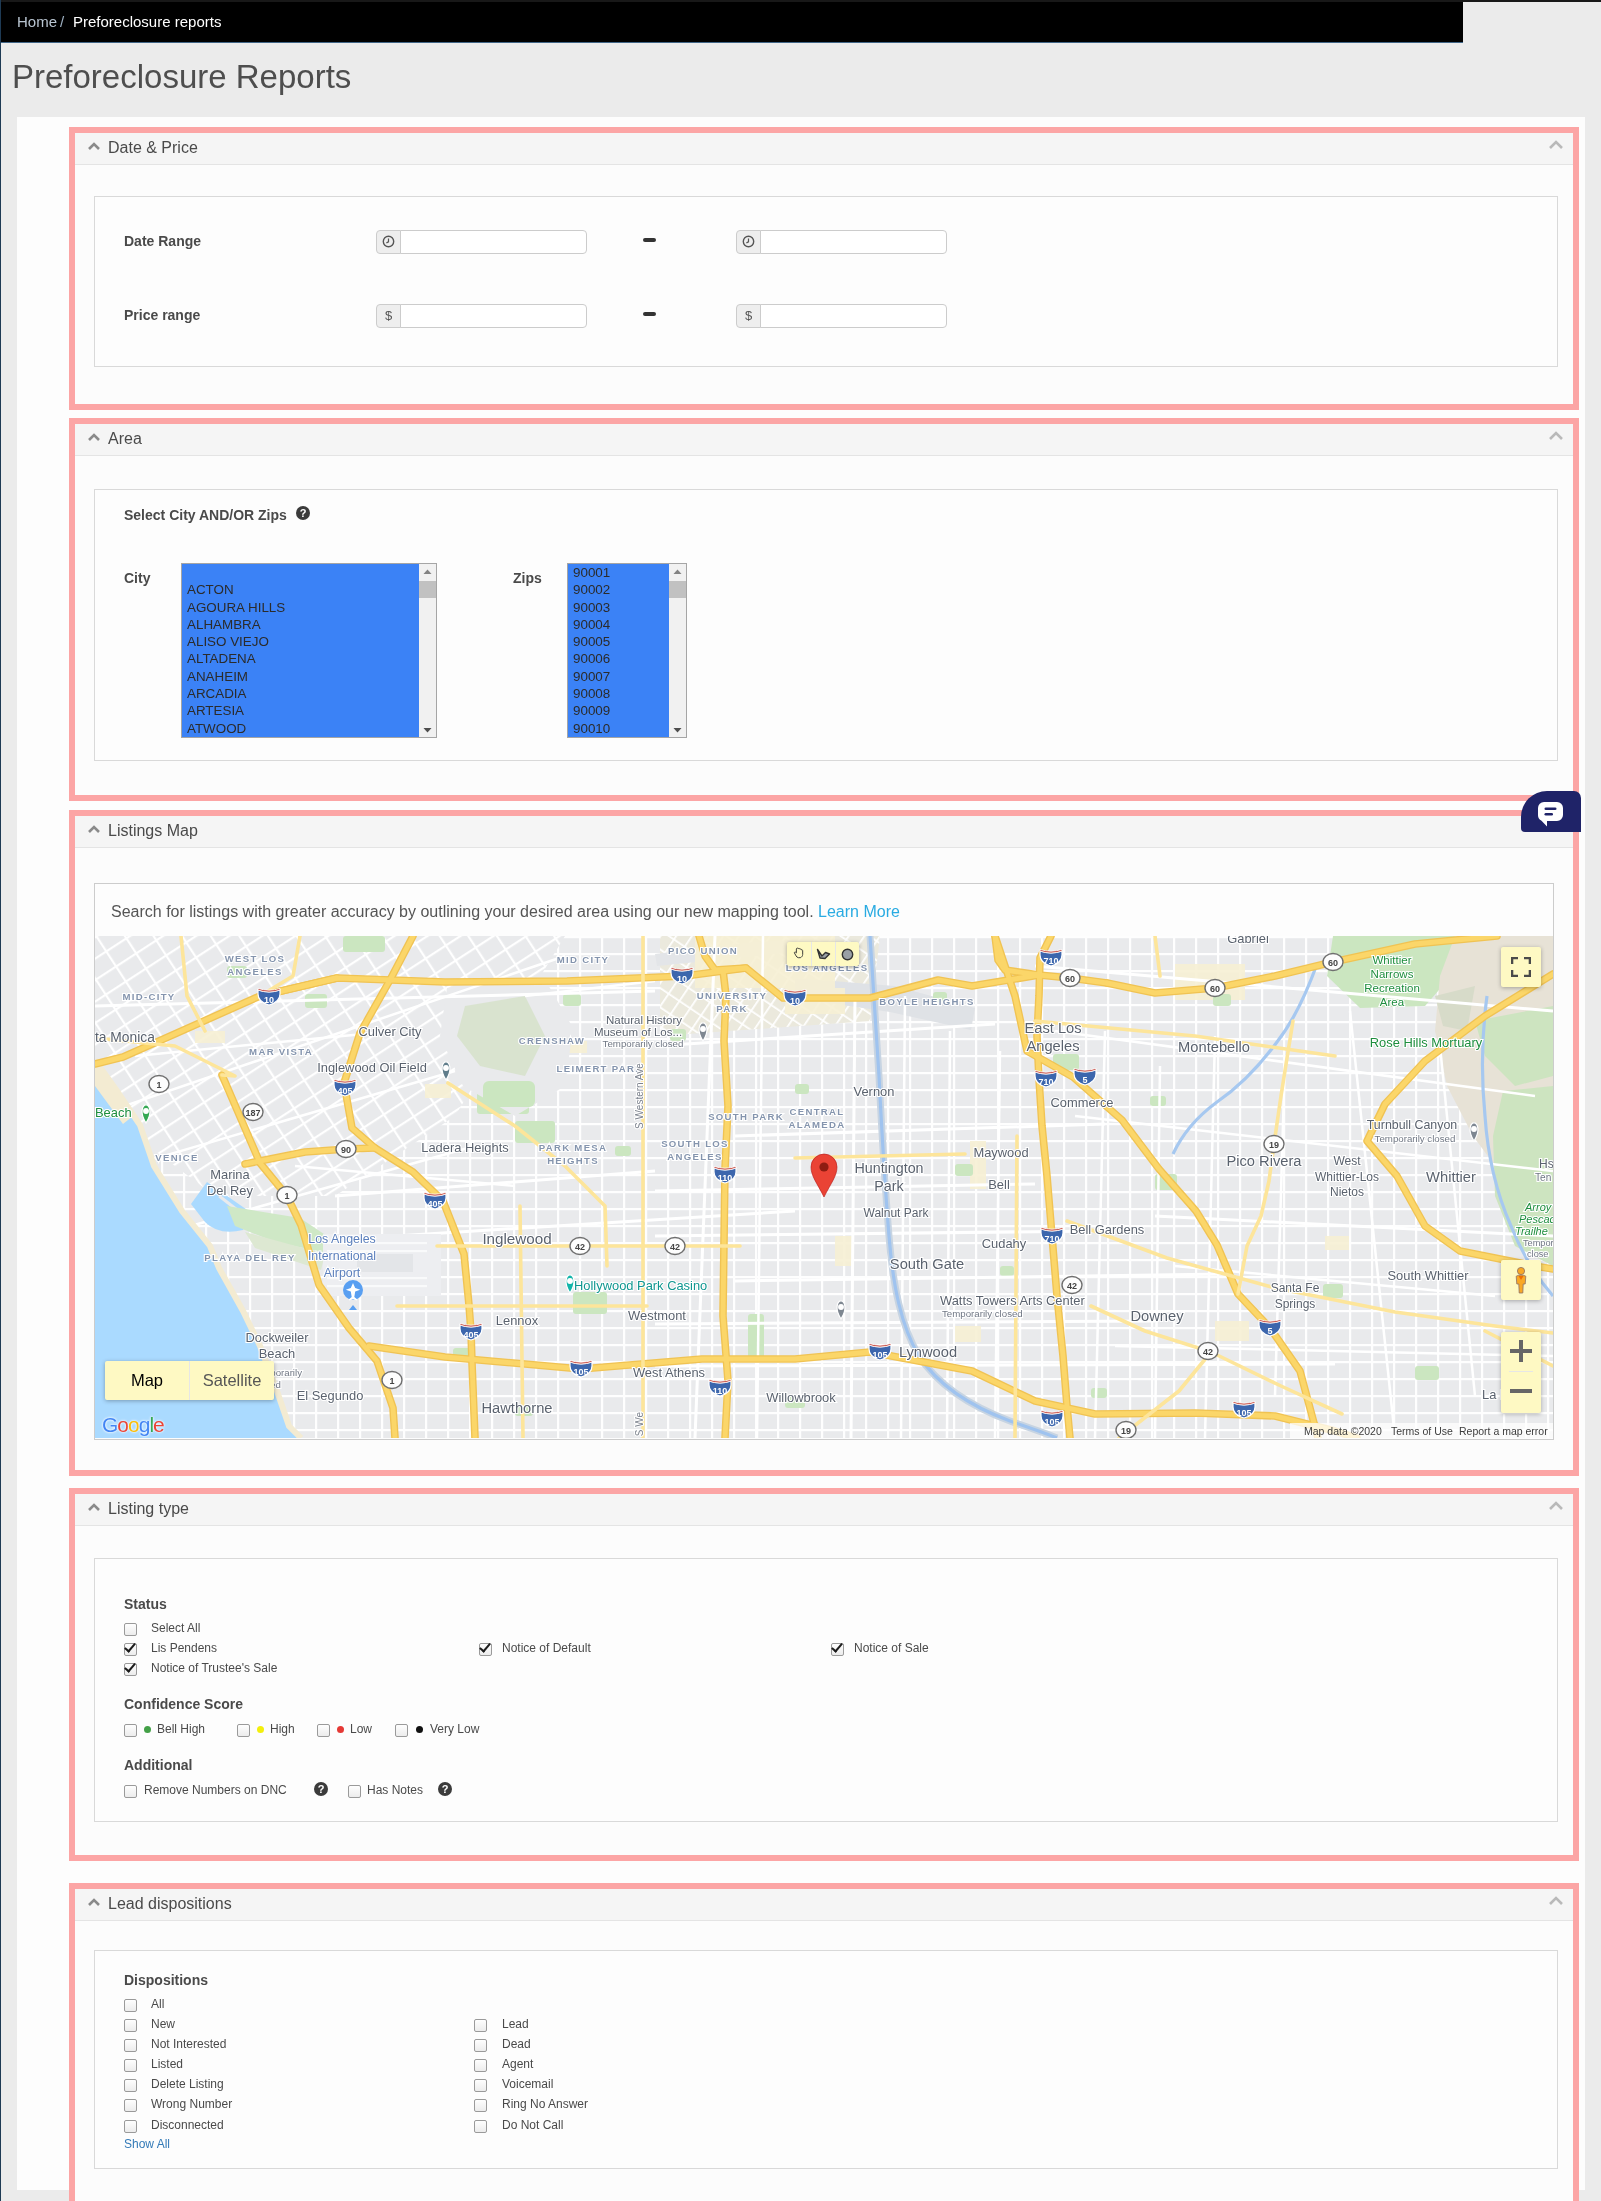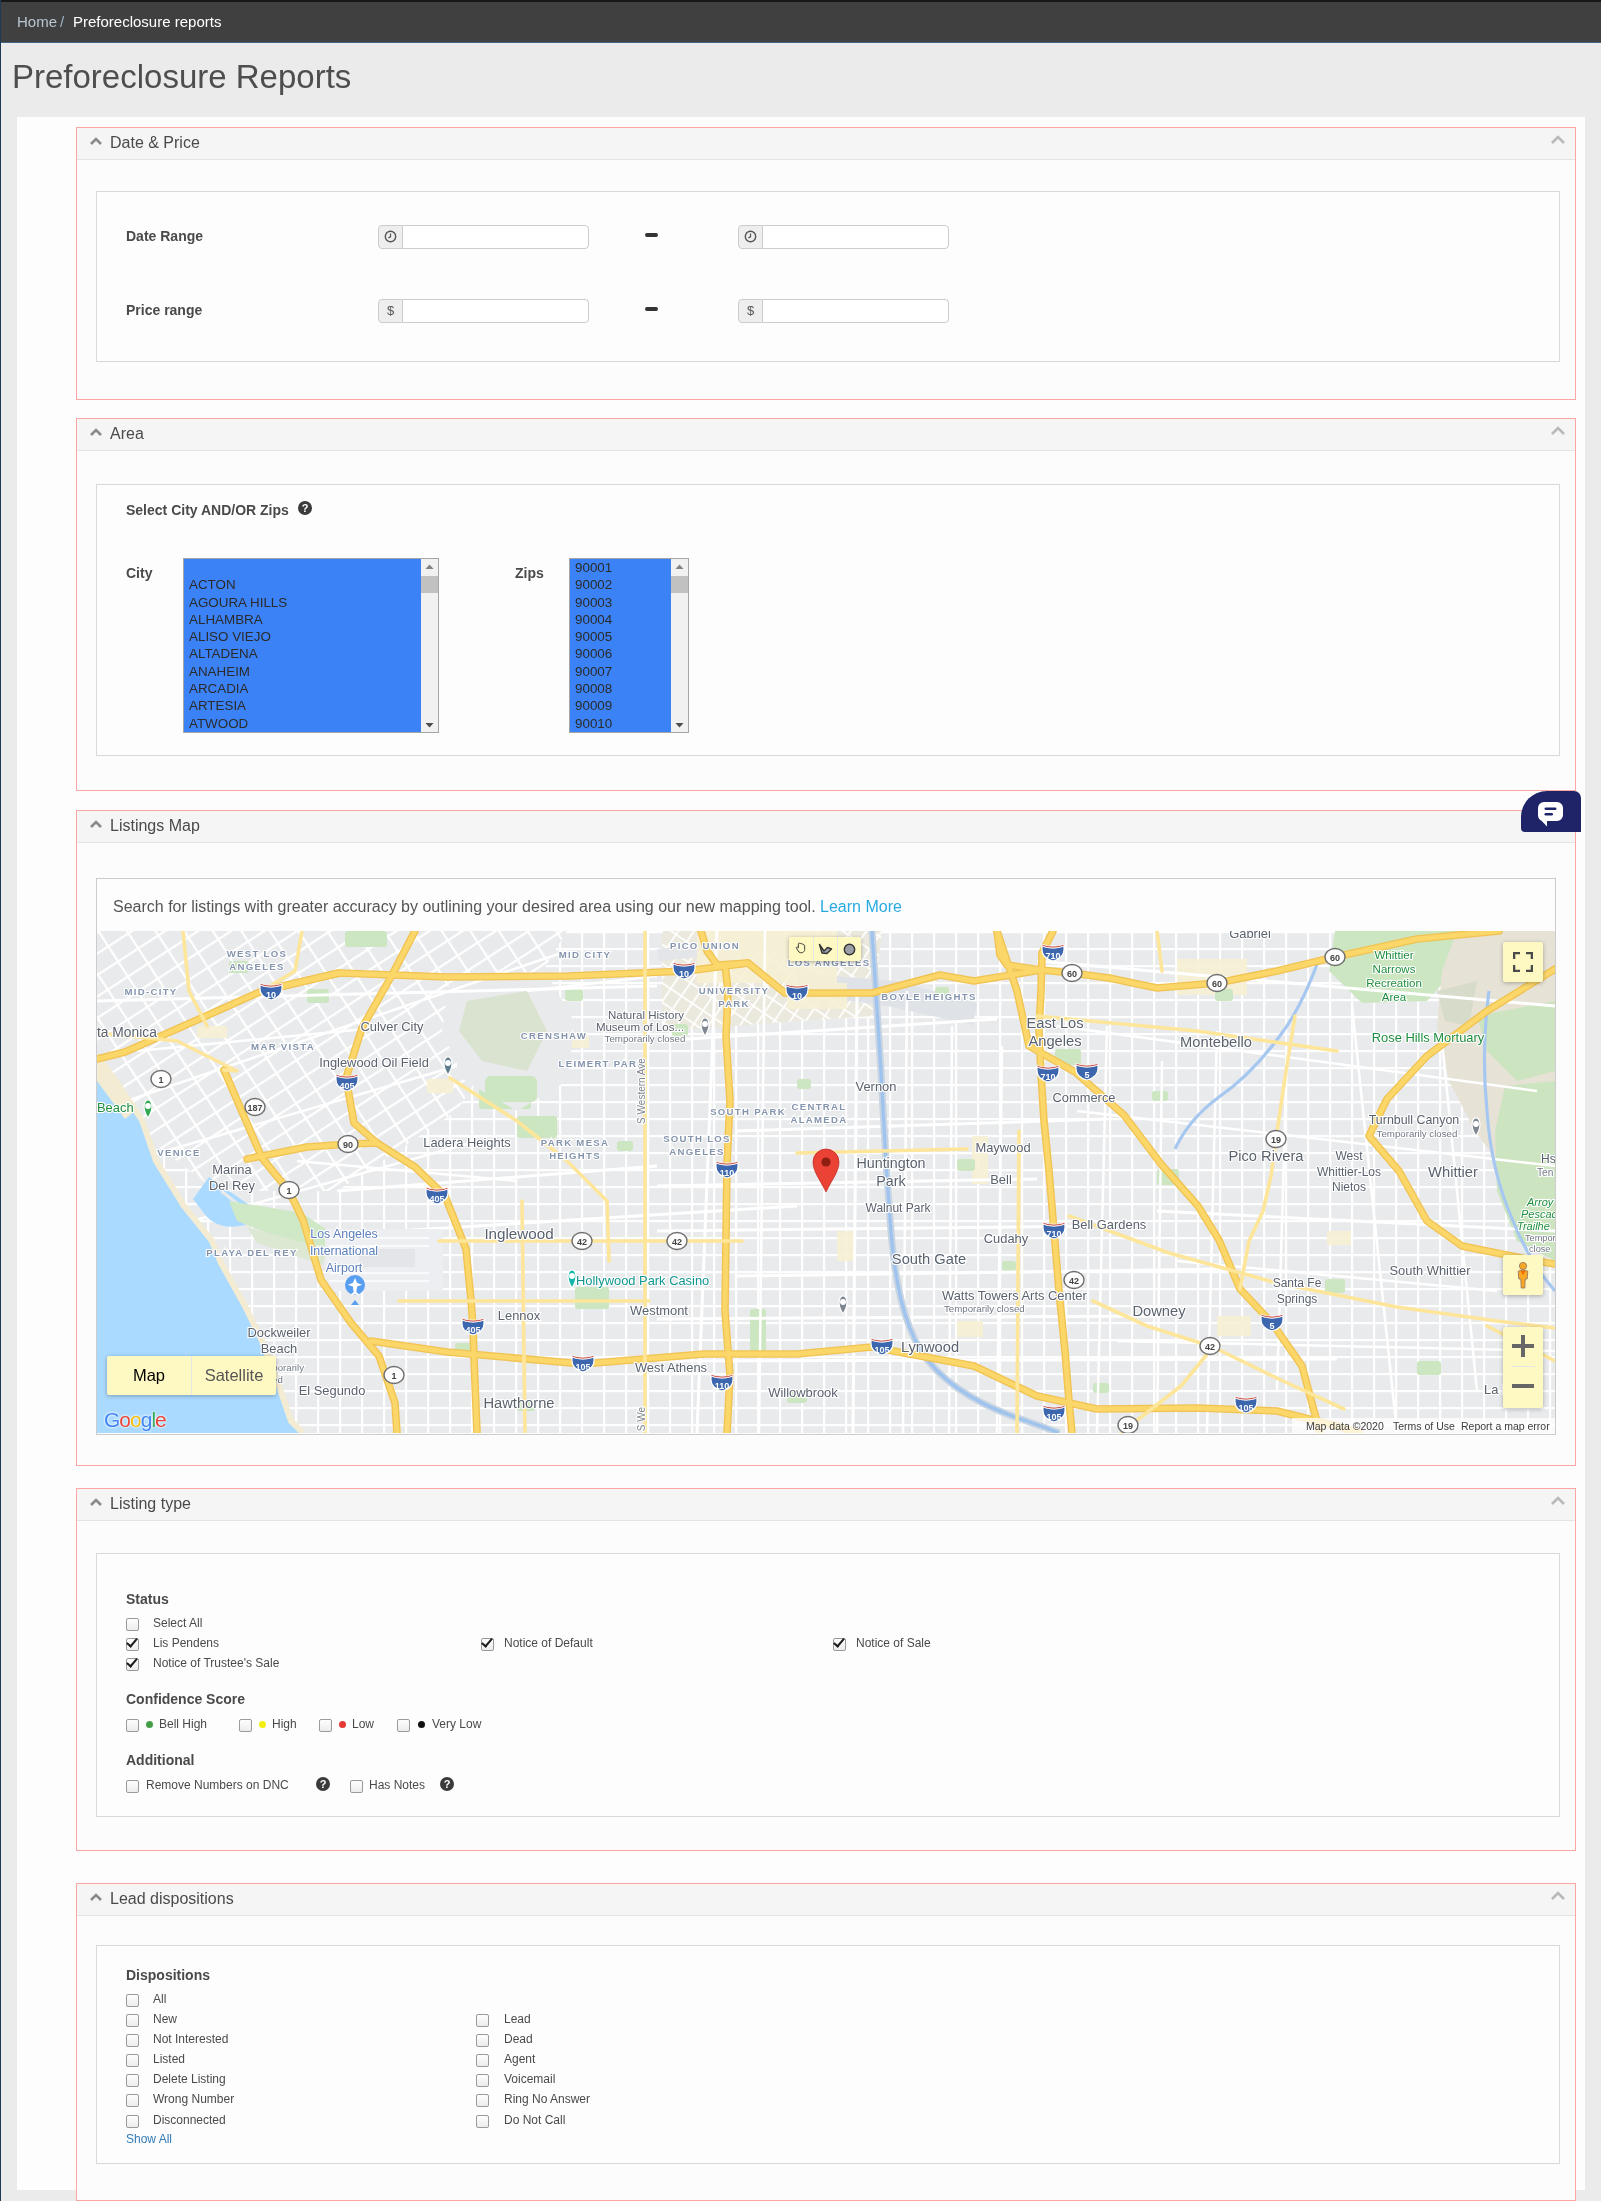--- a/index.html
+++ b/index.html
@@ -1,25 +1,25 @@
 <!DOCTYPE html>
 <html><head>
 <meta charset="utf-8">
 <style>
 html,body{margin:0;padding:0;}
 body{width:1601px;height:2201px;position:relative;background:#ebebeb;font-family:"Liberation Sans",sans-serif;overflow:hidden;}
 #topline{position:absolute;left:0;top:0;width:1601px;height:2px;background:#181818;}
 #leftline{position:absolute;left:0;top:0;width:1px;height:2201px;background:#1e3a54;z-index:50;}
-#crumbbar{position:absolute;left:0;top:2px;width:1601px;height:40px;background:#404040;border-bottom:1px solid #416688;text-align:center;}
+#crumbbar{position:absolute;left:0;top:2px;width:1463px;height:40px;background:#000000;border-bottom:1px solid #416688;text-align:center;}
 #crumbbar .home{position:absolute;left:17px;top:0;line-height:40px;font-size:15px;color:#b9c5d1;}
 #crumbbar .sep{position:absolute;left:60px;top:0;line-height:40px;font-size:15px;color:#9fb2c4;}
 #crumbbar .cur{position:absolute;left:73px;top:0;line-height:40px;font-size:15px;color:#ffffff;}
 #pagetitle{position:absolute;left:12px;top:58px;font-size:33px;color:#4e4e4e;letter-spacing:0px;}
 #container{position:absolute;left:17px;top:117px;width:1568px;height:2073px;background:#fdfdfd;}
-.panel{position:absolute;left:59px;width:1498px;background:#fcfcfc;border:1px solid #fca5a5;}
+.panel{position:absolute;left:52px;width:1498px;background:#fcfcfc;border:6px solid #fca5a5;}
 .phead{position:absolute;left:0;top:0;width:100%;height:31px;background:#f5f5f5;border-bottom:1px solid #e4e4e4;}
 .phead .caret{position:absolute;left:12px;top:9px;}
 .phead .ptitle{position:absolute;left:33px;top:6px;font-size:16px;color:#4a4a4a;}
 .phead .rchev{position:absolute;right:9px;top:7px;}
 .ibox{position:absolute;left:19px;background:#fdfdfd;border:1px solid #d9d9d9;}
 .blabel{position:absolute;font-size:14px;font-weight:bold;color:#4a4a4a;}
 .igroup{position:absolute;height:24px;}
 .iaddon{position:absolute;left:0;top:0;width:23px;height:22px;background:#eeeeee;border:1px solid #cccccc;border-radius:4px 0 0 4px;text-align:center;line-height:22px;font-size:13px;color:#555;}
 .ifield{position:absolute;left:24px;top:0;width:185px;height:22px;background:#ffffff;border:1px solid #cccccc;border-radius:0 4px 4px 0;}
 .dash{position:absolute;width:13px;height:4px;background:#333;border-radius:2px;}

